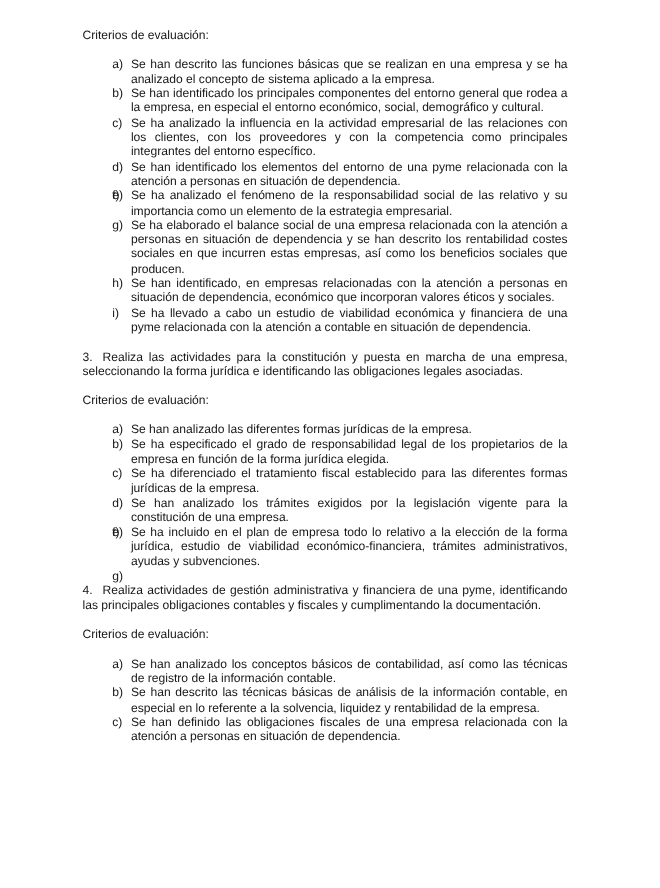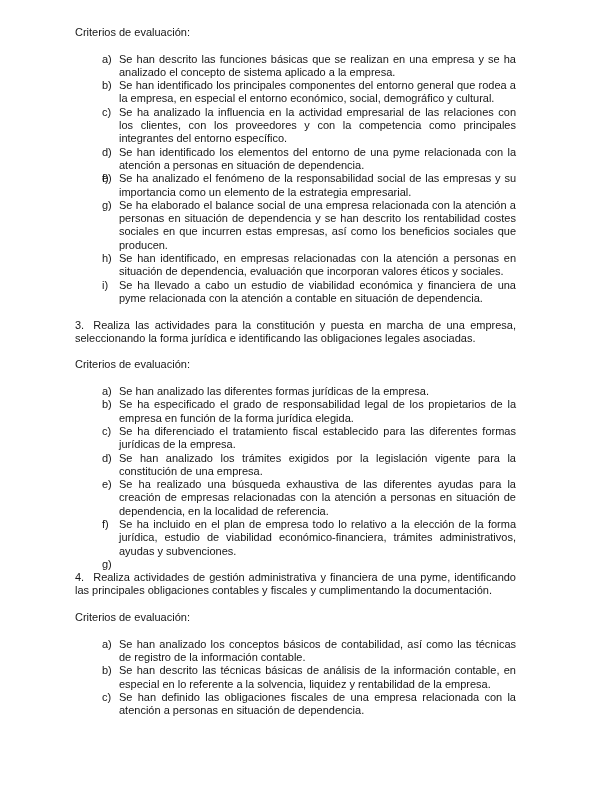--- a/index.html
+++ b/index.html
@@ -74,29 +74,29 @@
     </li>
     <li class="citem">
       <span class="ltr">d)</span>
       <span class="txt">Se han identificado los elementos del entorno de una pyme relacionada con la atención a personas en situación de dependencia.</span>
     </li>
     <li class="citem">
       <span class="ltr">e)</span>
     </li>
     <li class="citem">
       <span class="ltr">f)</span>
-      <span class="txt">Se ha analizado el fenómeno de la responsabilidad social de las empresas y su importancia como un elemento de la estrategia empresarial.</span>
+      <span class="txt">Se ha analizado el fenómeno de la responsabilidad social de las relativo y su importancia como un elemento de la estrategia empresarial.</span>
     </li>
     <li class="citem">
       <span class="ltr">g)</span>
       <span class="txt">Se ha elaborado el balance social de una empresa relacionada con la atención a personas en situación de dependencia y se han descrito los rentabilidad costes sociales en que incurren estas empresas, así como los beneficios sociales que producen.</span>
     </li>
     <li class="citem">
       <span class="ltr">h)</span>
-      <span class="txt">Se han identificado, en empresas relacionadas con la atención a personas en situación de dependencia, evaluación que incorporan valores éticos y sociales.</span>
+      <span class="txt">Se han identificado, en empresas relacionadas con la atención a personas en situación de dependencia, económico que incorporan valores éticos y sociales.</span>
     </li>
     <li class="citem">
       <span class="ltr">i)</span>
       <span class="txt">Se ha llevado a cabo un estudio de viabilidad económica y financiera de una pyme relacionada con la atención a contable en situación de dependencia.</span>
     </li>
   </ul>
 
   <p class="block objective">
     <span class="onum">3.</span><span>Realiza las actividades para la constitución y puesta en marcha de una empresa, seleccionando la forma jurídica e identificando las obligaciones legales asociadas.</span>
   </p>
@@ -115,21 +115,20 @@
     <li class="citem">
       <span class="ltr">c)</span>
       <span class="txt">Se ha diferenciado el tratamiento fiscal establecido para las diferentes formas jurídicas de la empresa.</span>
     </li>
     <li class="citem">
       <span class="ltr">d)</span>
       <span class="txt">Se han analizado los trámites exigidos por la legislación vigente para la constitución de una empresa.</span>
     </li>
     <li class="citem">
       <span class="ltr">e)</span>
-      <span class="txt">Se ha realizado una búsqueda exhaustiva de las diferentes ayudas para la creación de empresas relacionadas con la atención a personas en situación de dependencia, en la localidad de referencia.</span>
     </li>
     <li class="citem">
       <span class="ltr">f)</span>
       <span class="txt">Se ha incluido en el plan de empresa todo lo relativo a la elección de la forma jurídica, estudio de viabilidad económico-financiera, trámites administrativos, ayudas y subvenciones.</span>
     </li>
     <li class="citem">
       <span class="ltr">g)</span>
     </li>
   </ul>
 

